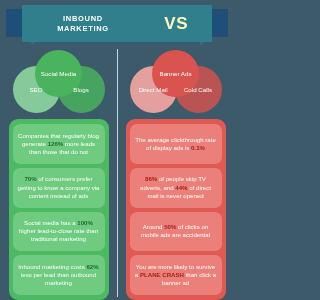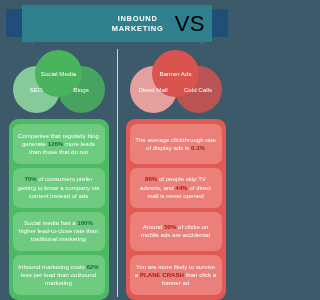--- a/index.html
+++ b/index.html
@@ -42,37 +42,37 @@
   .ribbon-fold.left  { left:21px;  clip-path:polygon(0 0, 100% 0, 100% 100%); }
   .ribbon-fold.right { right:21px; clip-path:polygon(0 0, 100% 0, 0 100%); }
   .ribbon-band {
     position:absolute;
     left:22px; right:22px;
     top:5px;
     height:37px;
     background:#2f7f8c;
     display:flex;
     align-items:center;
-    justify-content:flex-end;
-    padding:0 7px;
+    justify-content:space-between;
+    padding:0 24px;
   }
   .ribbon-title {
     color:#ffffff;
     font-size:7.5px;
     font-weight:bold;
     line-height:9.5px;
     letter-spacing:0.7px;
     text-align:center;
     text-transform:uppercase;
     width:74px;
   }
   .vs-label {
-    color:#000000;
-    font-size:22px;
-    font-weight:normal;
+    color:#fef9c3;
+    font-size:17px;
+    font-weight:bold;
     letter-spacing:0.5px;
     line-height:17px;
   }
 
   
   .divider {
     position:absolute;
     left:116.5px;
     top:49px;
     width:1px;

